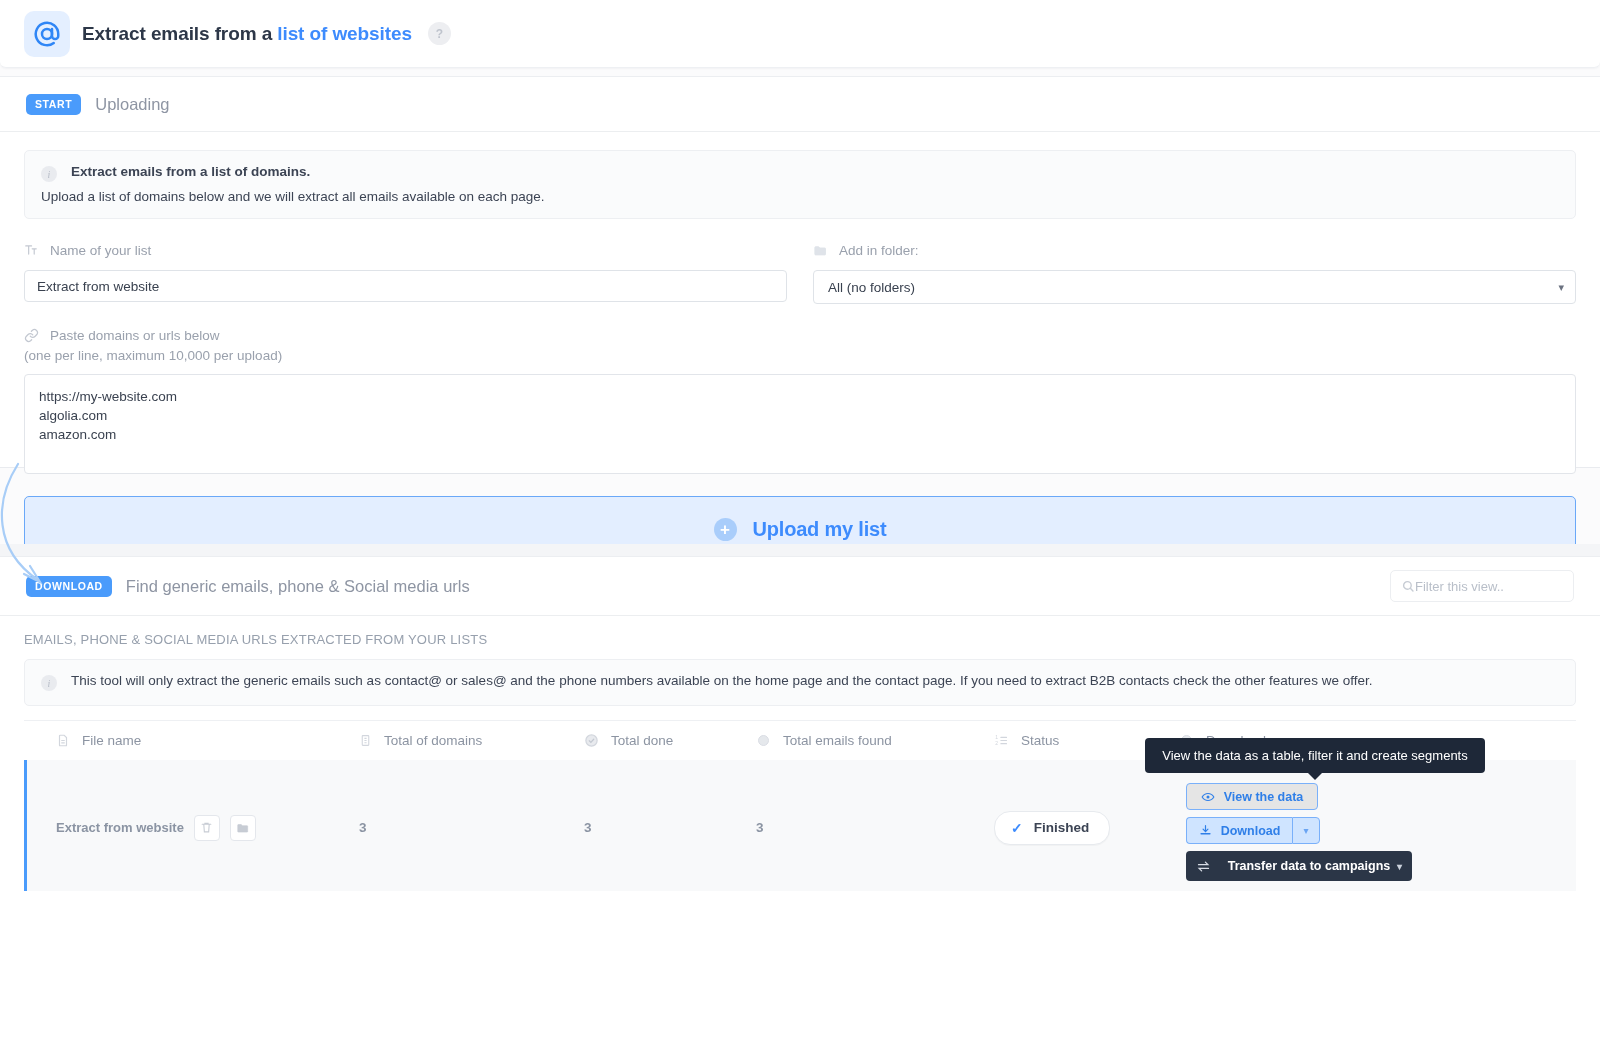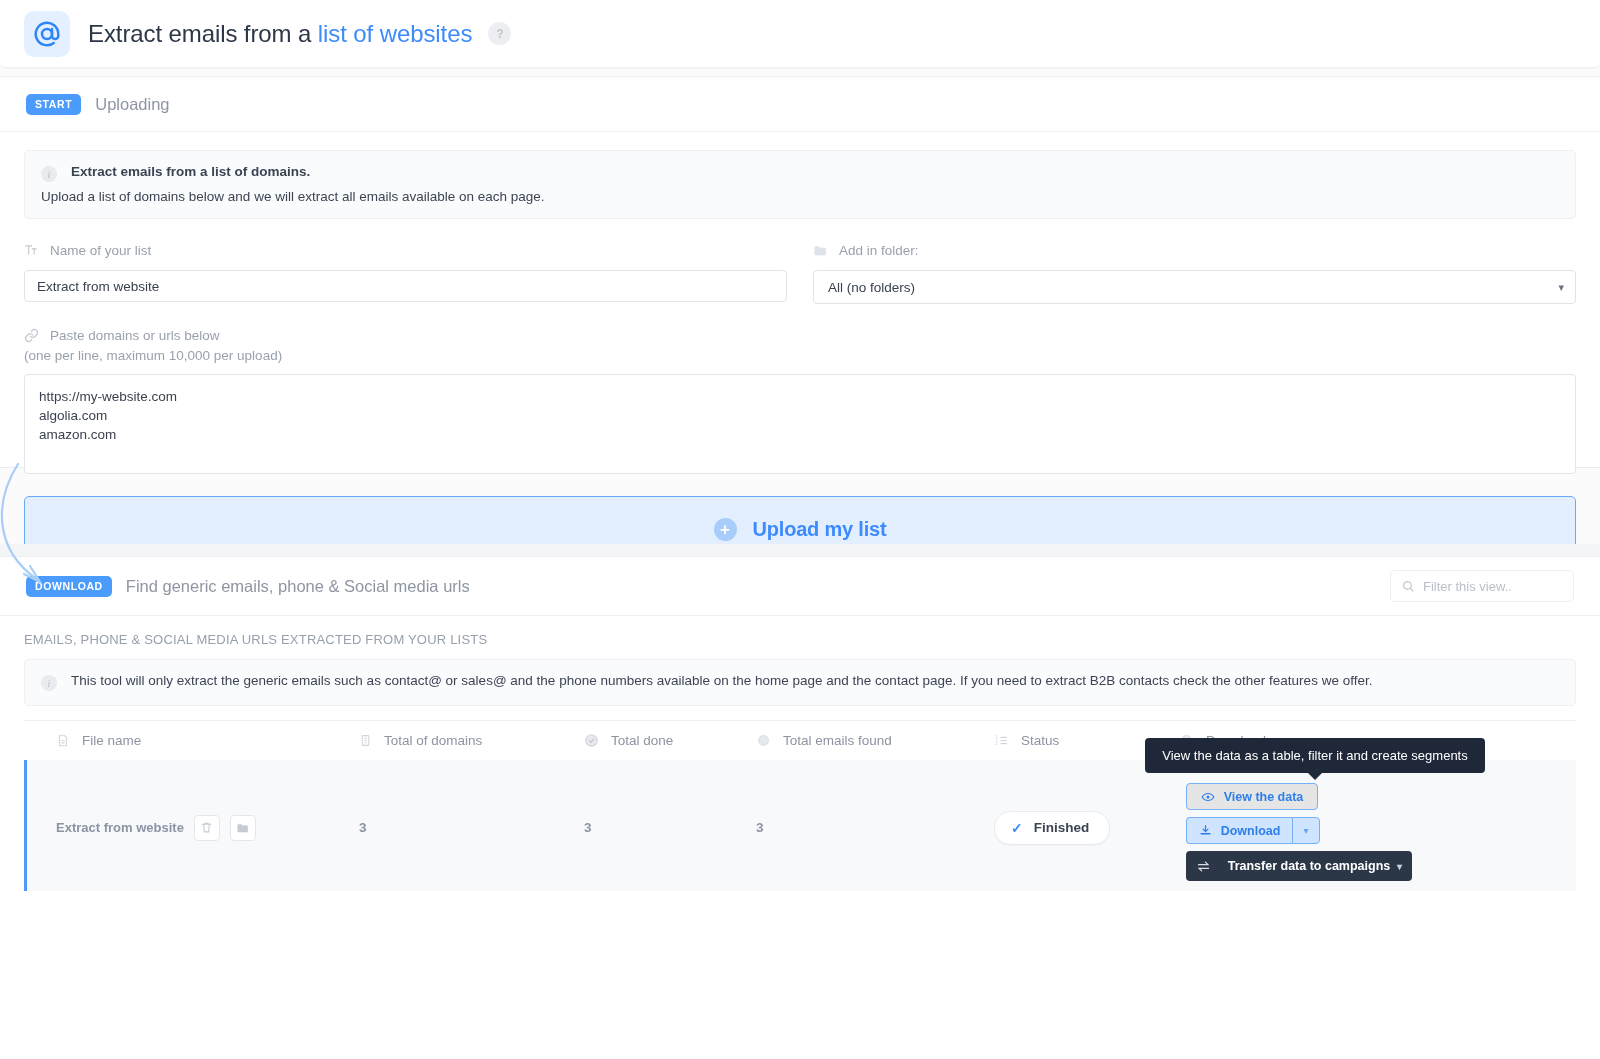--- a/index.html
+++ b/index.html
@@ -21,21 +21,21 @@
     display: flex; align-items: center;
     border-radius: 0 0 6px 6px;
   }
   .at-badge {
     width: 46px; height: 46px; margin-left: 24px;
     background: #e4efff; border-radius: 10px;
     display: flex; align-items: center; justify-content: center;
   }
   .at-badge svg { display: block; }
   .header-title {
-    margin-left: 18px; font-size: 24px; font-weight: normal; color: #2d3748;
+    margin-left: 12px; font-size: 19px; font-weight: bold; color: #2d3748;
     letter-spacing: -.1px; white-space: nowrap;
   }
   .header-title .accent { color: #3d8bfd; }
   .help-dot {
     width: 23px; height: 23px; border-radius: 50%;
     background: #edeef1; color: #bfc4cd; font-size: 12px; font-weight: bold;
     display: flex; align-items: center; justify-content: center;
     margin-left: 16px;
   }
 
@@ -127,21 +127,21 @@
   
   .sec-download { top: 556px; height: 335px; border-top: 1px solid #eceef1; }
   .sec-head2 { display: flex; align-items: center; height: 58px; padding: 0 26px; }
   .sec-head2 .spacer { flex: 1; }
   .filter-box {
     width: 184px; height: 32px; border: 1px solid #eceef1; border-radius: 5px;
     background: #fff; display: flex; align-items: center; padding: 0 10px;
   }
   .filter-box .mag { color: #c7ccd4; display: flex; }
   .filter-input {
-    border: 0; outline: 0; margin-left: 8px; font-size: 13px; color: #ec4899;
+    border: 0; outline: 0; margin-left: 0; font-size: 13px; color: #ec4899;
     background: transparent; width: 100%; font-family: "Liberation Sans", sans-serif;
   }
   .filter-input::placeholder { color: #b9bfc9; }
 
   .list-caption {
     margin: 16px 0 0 24px; font-size: 13px; color: #97a0ad; letter-spacing: .2px;
   }
 
   
   .table-wrap { margin: 14px 24px 0 24px; }

